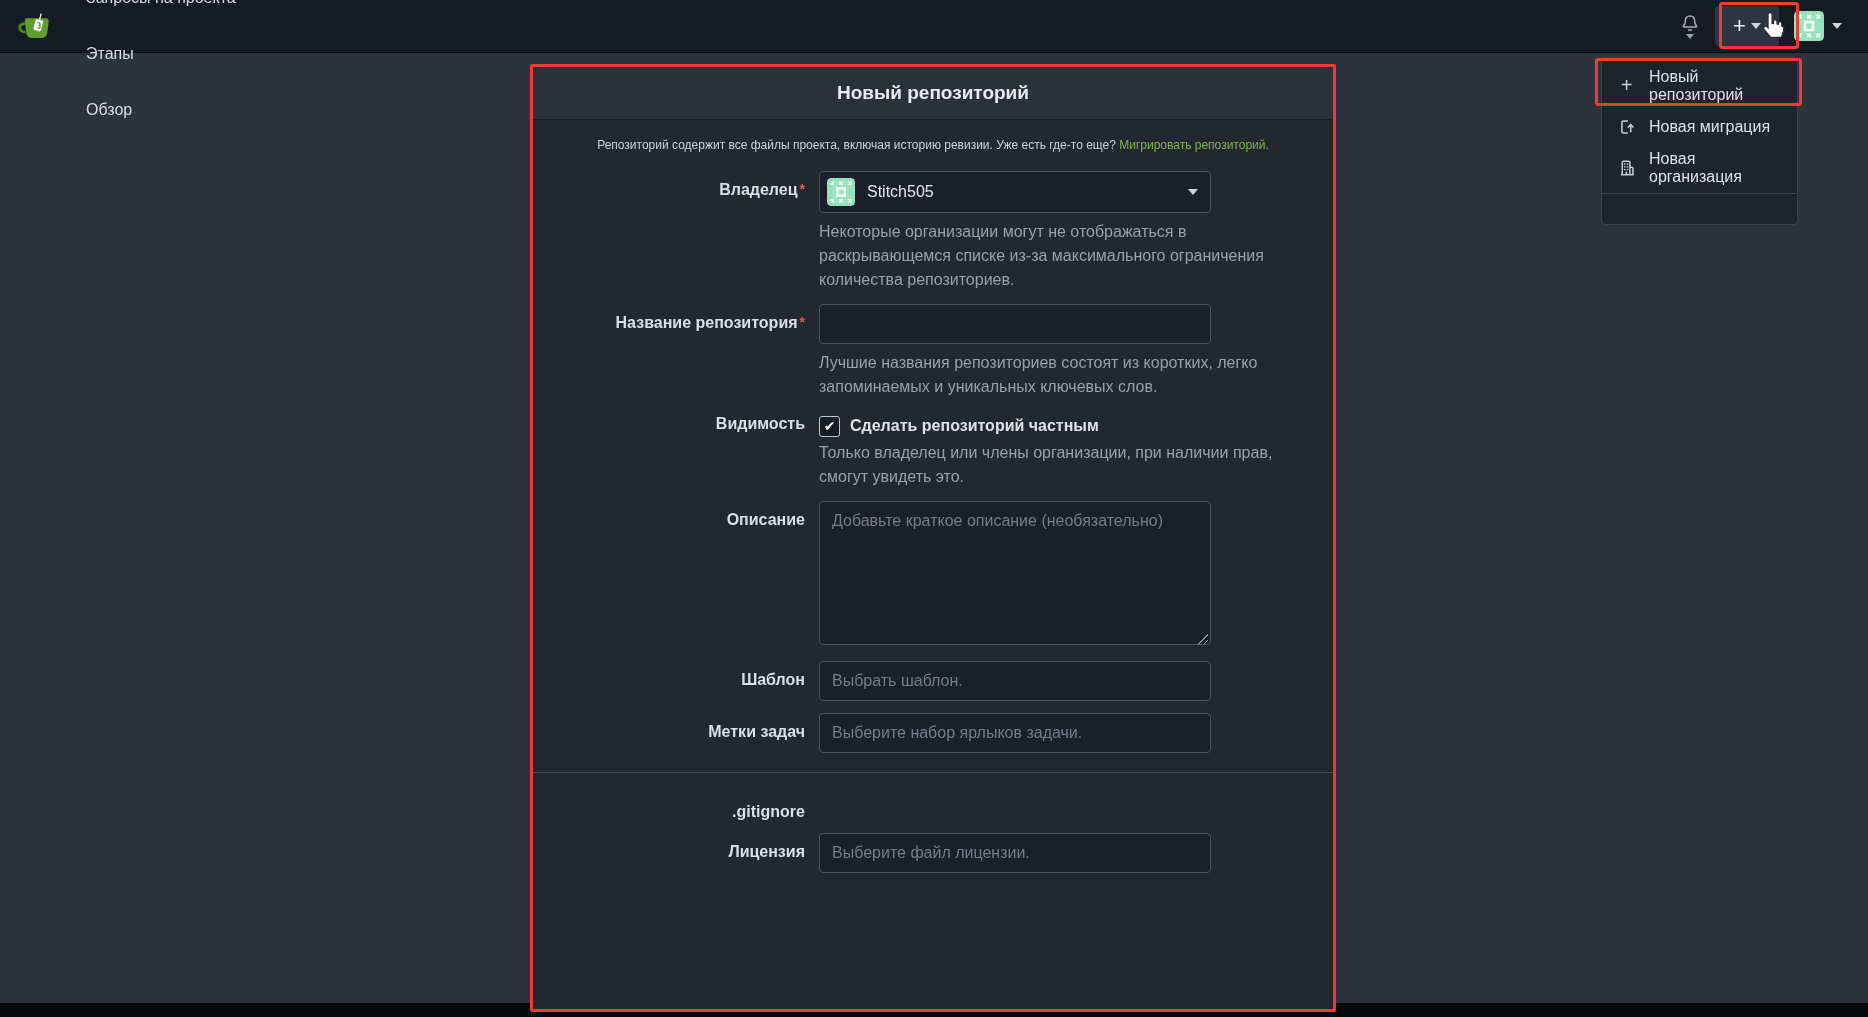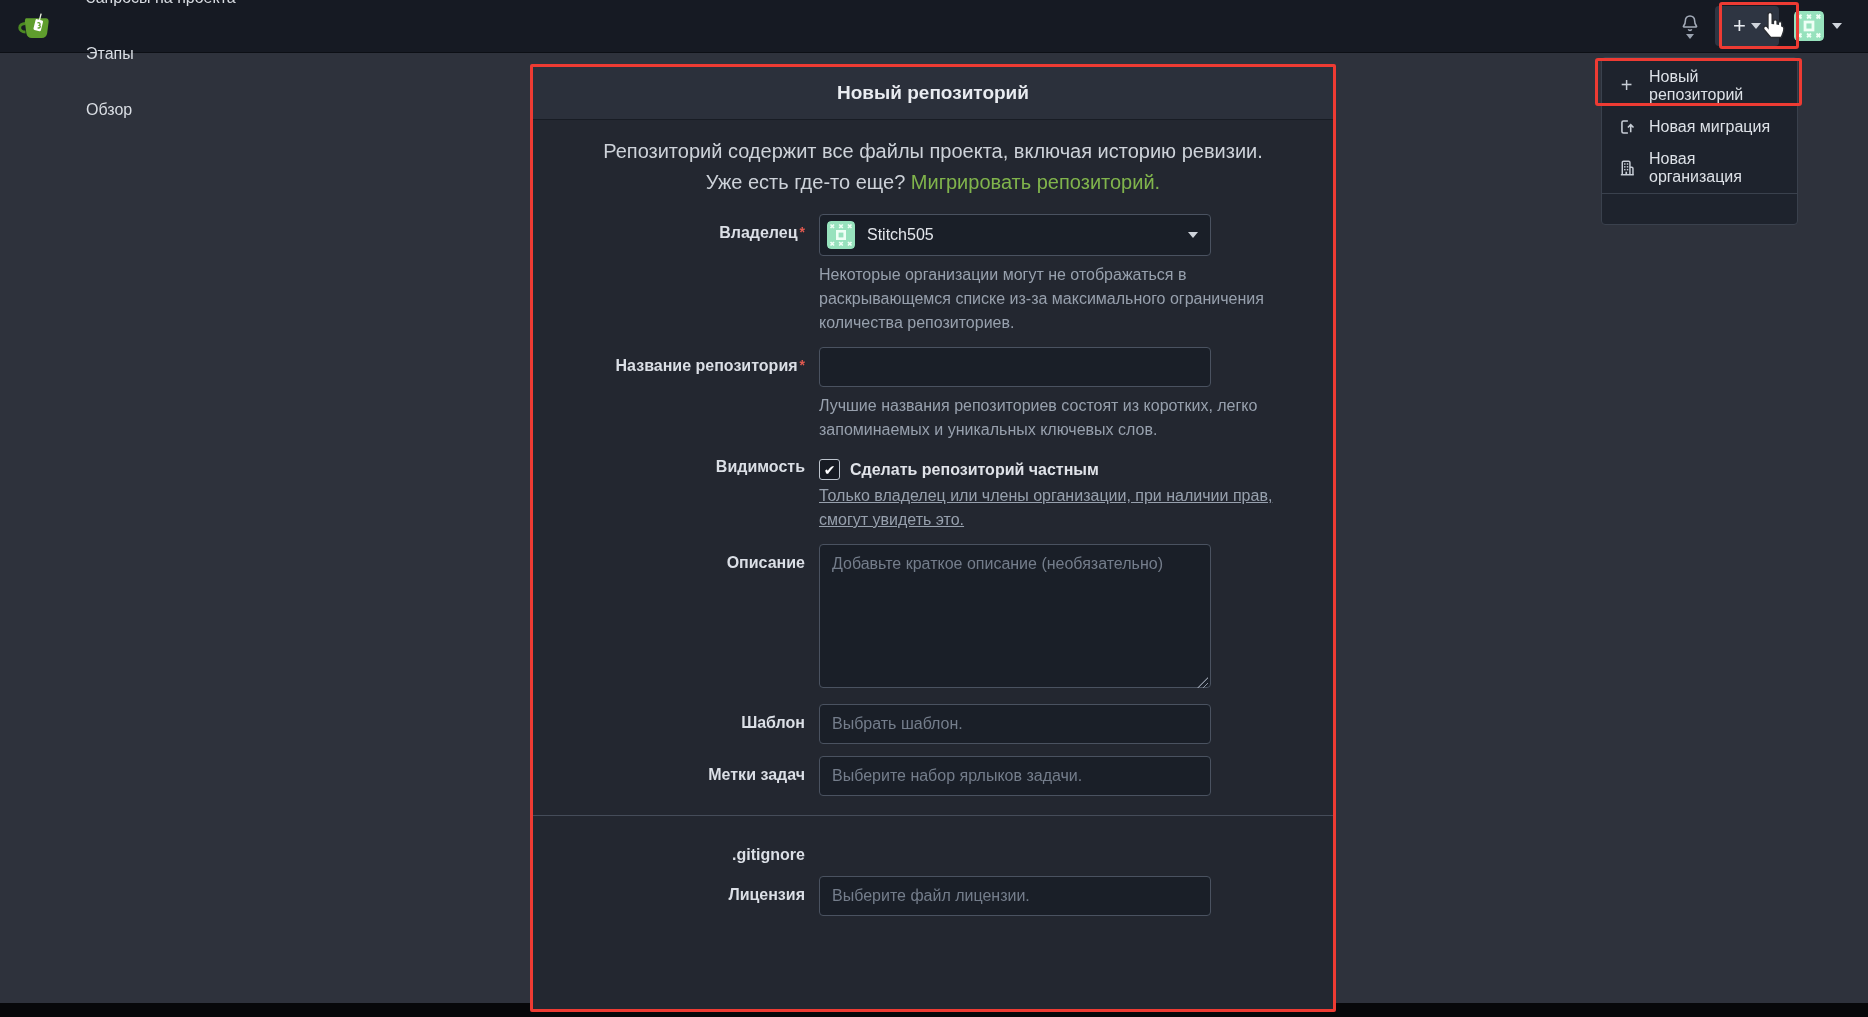--- a/index.html
+++ b/index.html
@@ -50,21 +50,21 @@
     background:#232730;border:3px solid #ee3b33;border-radius:2px;
     z-index:2;overflow:hidden;
   }
   .form-header{
     height:52px;background:#2b303b;border-bottom:1px solid #181c24;
     display:flex;align-items:center;justify-content:center;
     font-size:19px;font-weight:700;color:#e9ecf1;
   }
   .form-body{padding:16px 0 0;}
   .intro{
-    text-align:center;font-size:20px;line-height:1.55;color:#cdd2d9;
+    text-align:center;font-size:12px;line-height:1.55;color:#cdd2d9;
     max-width:700px;margin:0 auto 16px;
   }
   .green-link{color:#80b44c;cursor:pointer;}
   .frow{display:grid;grid-template-columns:272px 1fr;column-gap:14px;margin-bottom:12px;}
   .flabel{text-align:right;font-size:16px;font-weight:600;color:#dbdfe6;padding-top:10px;white-space:nowrap;}
   .flabel.vtop{padding-top:4px;}
   .req{color:#e25a50;font-size:14px;margin-left:2px;vertical-align:top;}
   .tinput,.tselect,.tarea{
     width:392px;box-sizing:border-box;background:#1a1f28;
     border:1px solid #4a5260;border-radius:4px;color:#e4e7ec;
@@ -227,21 +227,21 @@
       </div>
     </div>
 
     <div class="frow">
       <div class="flabel vtop">Видимость</div>
       <div class="control">
         <div class="check-line">
           <span class="checkbox">✔</span>
           <span class="check-label">Сделать репозиторий частным</span>
         </div>
-        <div class="help" style="margin-top:4px;text-decoration:underline;">Только владелец или члены организации, при наличии прав, смогут увидеть это.</div>
+        <div class="help" style="margin-top:4px;">Только владелец или члены организации, при наличии прав, смогут увидеть это.</div>
       </div>
     </div>
 
     <div class="frow">
       <div class="flabel">Описание</div>
       <div class="control tarea-wrap">
         <textarea class="tarea" placeholder="Добавьте краткое описание (необязательно)" style=""></textarea>
         <span class="resize-grip"></span>
       </div>
     </div>

